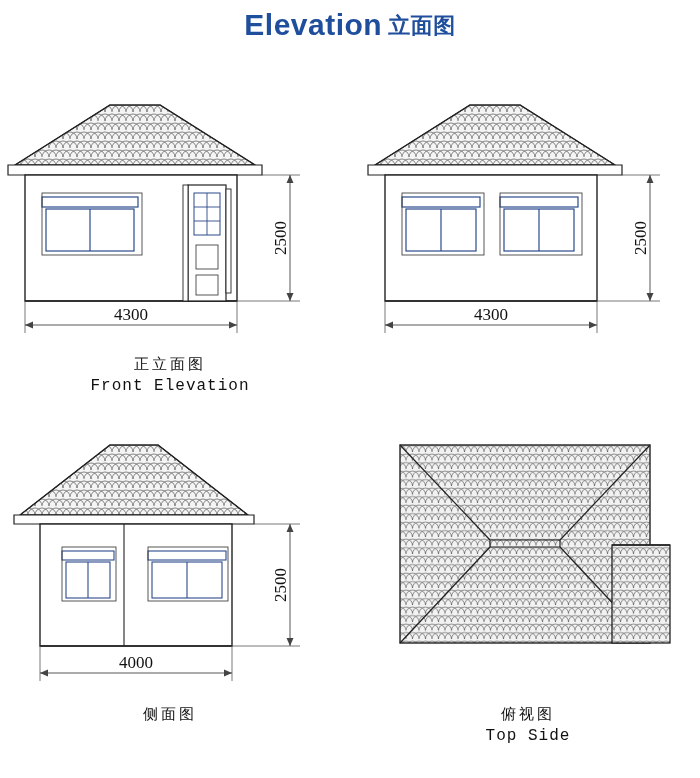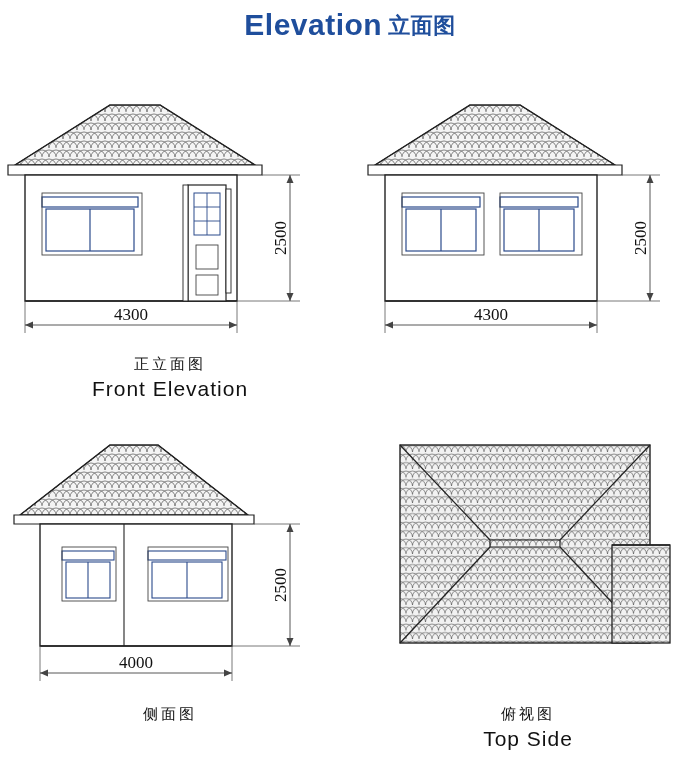--- a/index.html
+++ b/index.html
@@ -37,22 +37,22 @@
   }
   .caption .cn{
     display:block;
     font-family:"DejaVu Sans", sans-serif;
     font-size:15px;
     letter-spacing:3px;
     color:#111;
   }
   .caption .en{
     display:block;
-    font-family:Liberation Sans, sans-serif;
-    font-size:21px;
+    font-family:Liberation Mono, monospace;
+    font-size:16px;
     letter-spacing:1px;
     color:#111;
     margin-top:2px;
   }
   svg{display:block;}
   .dimtext{
     font-family:"Liberation Serif", serif;
     font-size:17px;
     fill:#111;
   }

